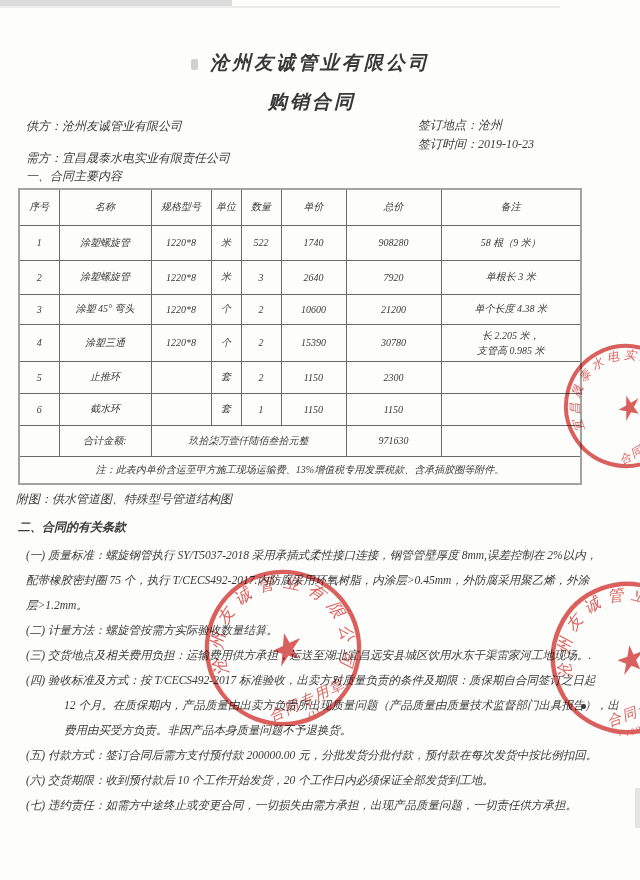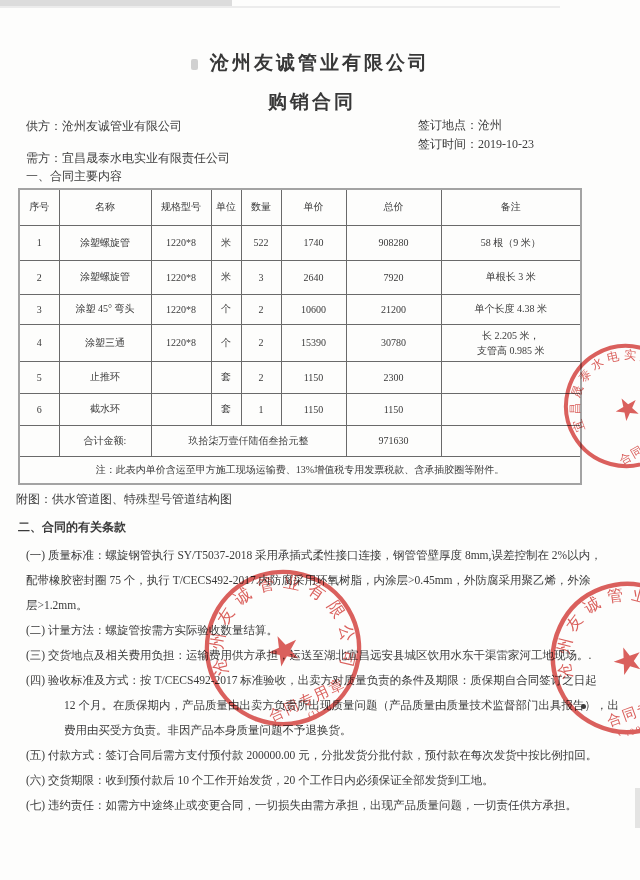--- a/index.html
+++ b/index.html
@@ -3,20 +3,21 @@
 <meta charset="utf-8">
 <style>
   html,body{margin:0;padding:0;background:#ffffff;}
   .page{
     position:relative;
     width:640px;height:880px;
     background:#fdfdfc;
     overflow:hidden;
     font-family:"Liberation Serif","DejaVu Serif",serif;
     color:#3a3a3a;
+    font-style:italic;
   }
   
   .artifact{position:absolute;}
   .a-topstrip1{left:0;top:0;width:232px;height:6px;background:#d6d6d6;opacity:.85;}
   .a-topstrip2{left:0;top:6px;width:560px;height:2px;background:#ececec;}
   .a-speck{left:191px;top:59px;width:7px;height:11px;background:#c4c4c4;border-radius:2px;opacity:.8;}
   .a-dot{left:581px;top:704px;width:5px;height:5px;background:#3c3c3c;border-radius:50%;}
   .a-rightsmudge{right:0;top:788px;width:5px;height:40px;background:#d8d8d8;opacity:.7;}
   
   .title{margin:50px 0 0 0;text-align:center;font-size:19px;letter-spacing:3px;font-weight:600;color:#383838;line-height:26px;}

